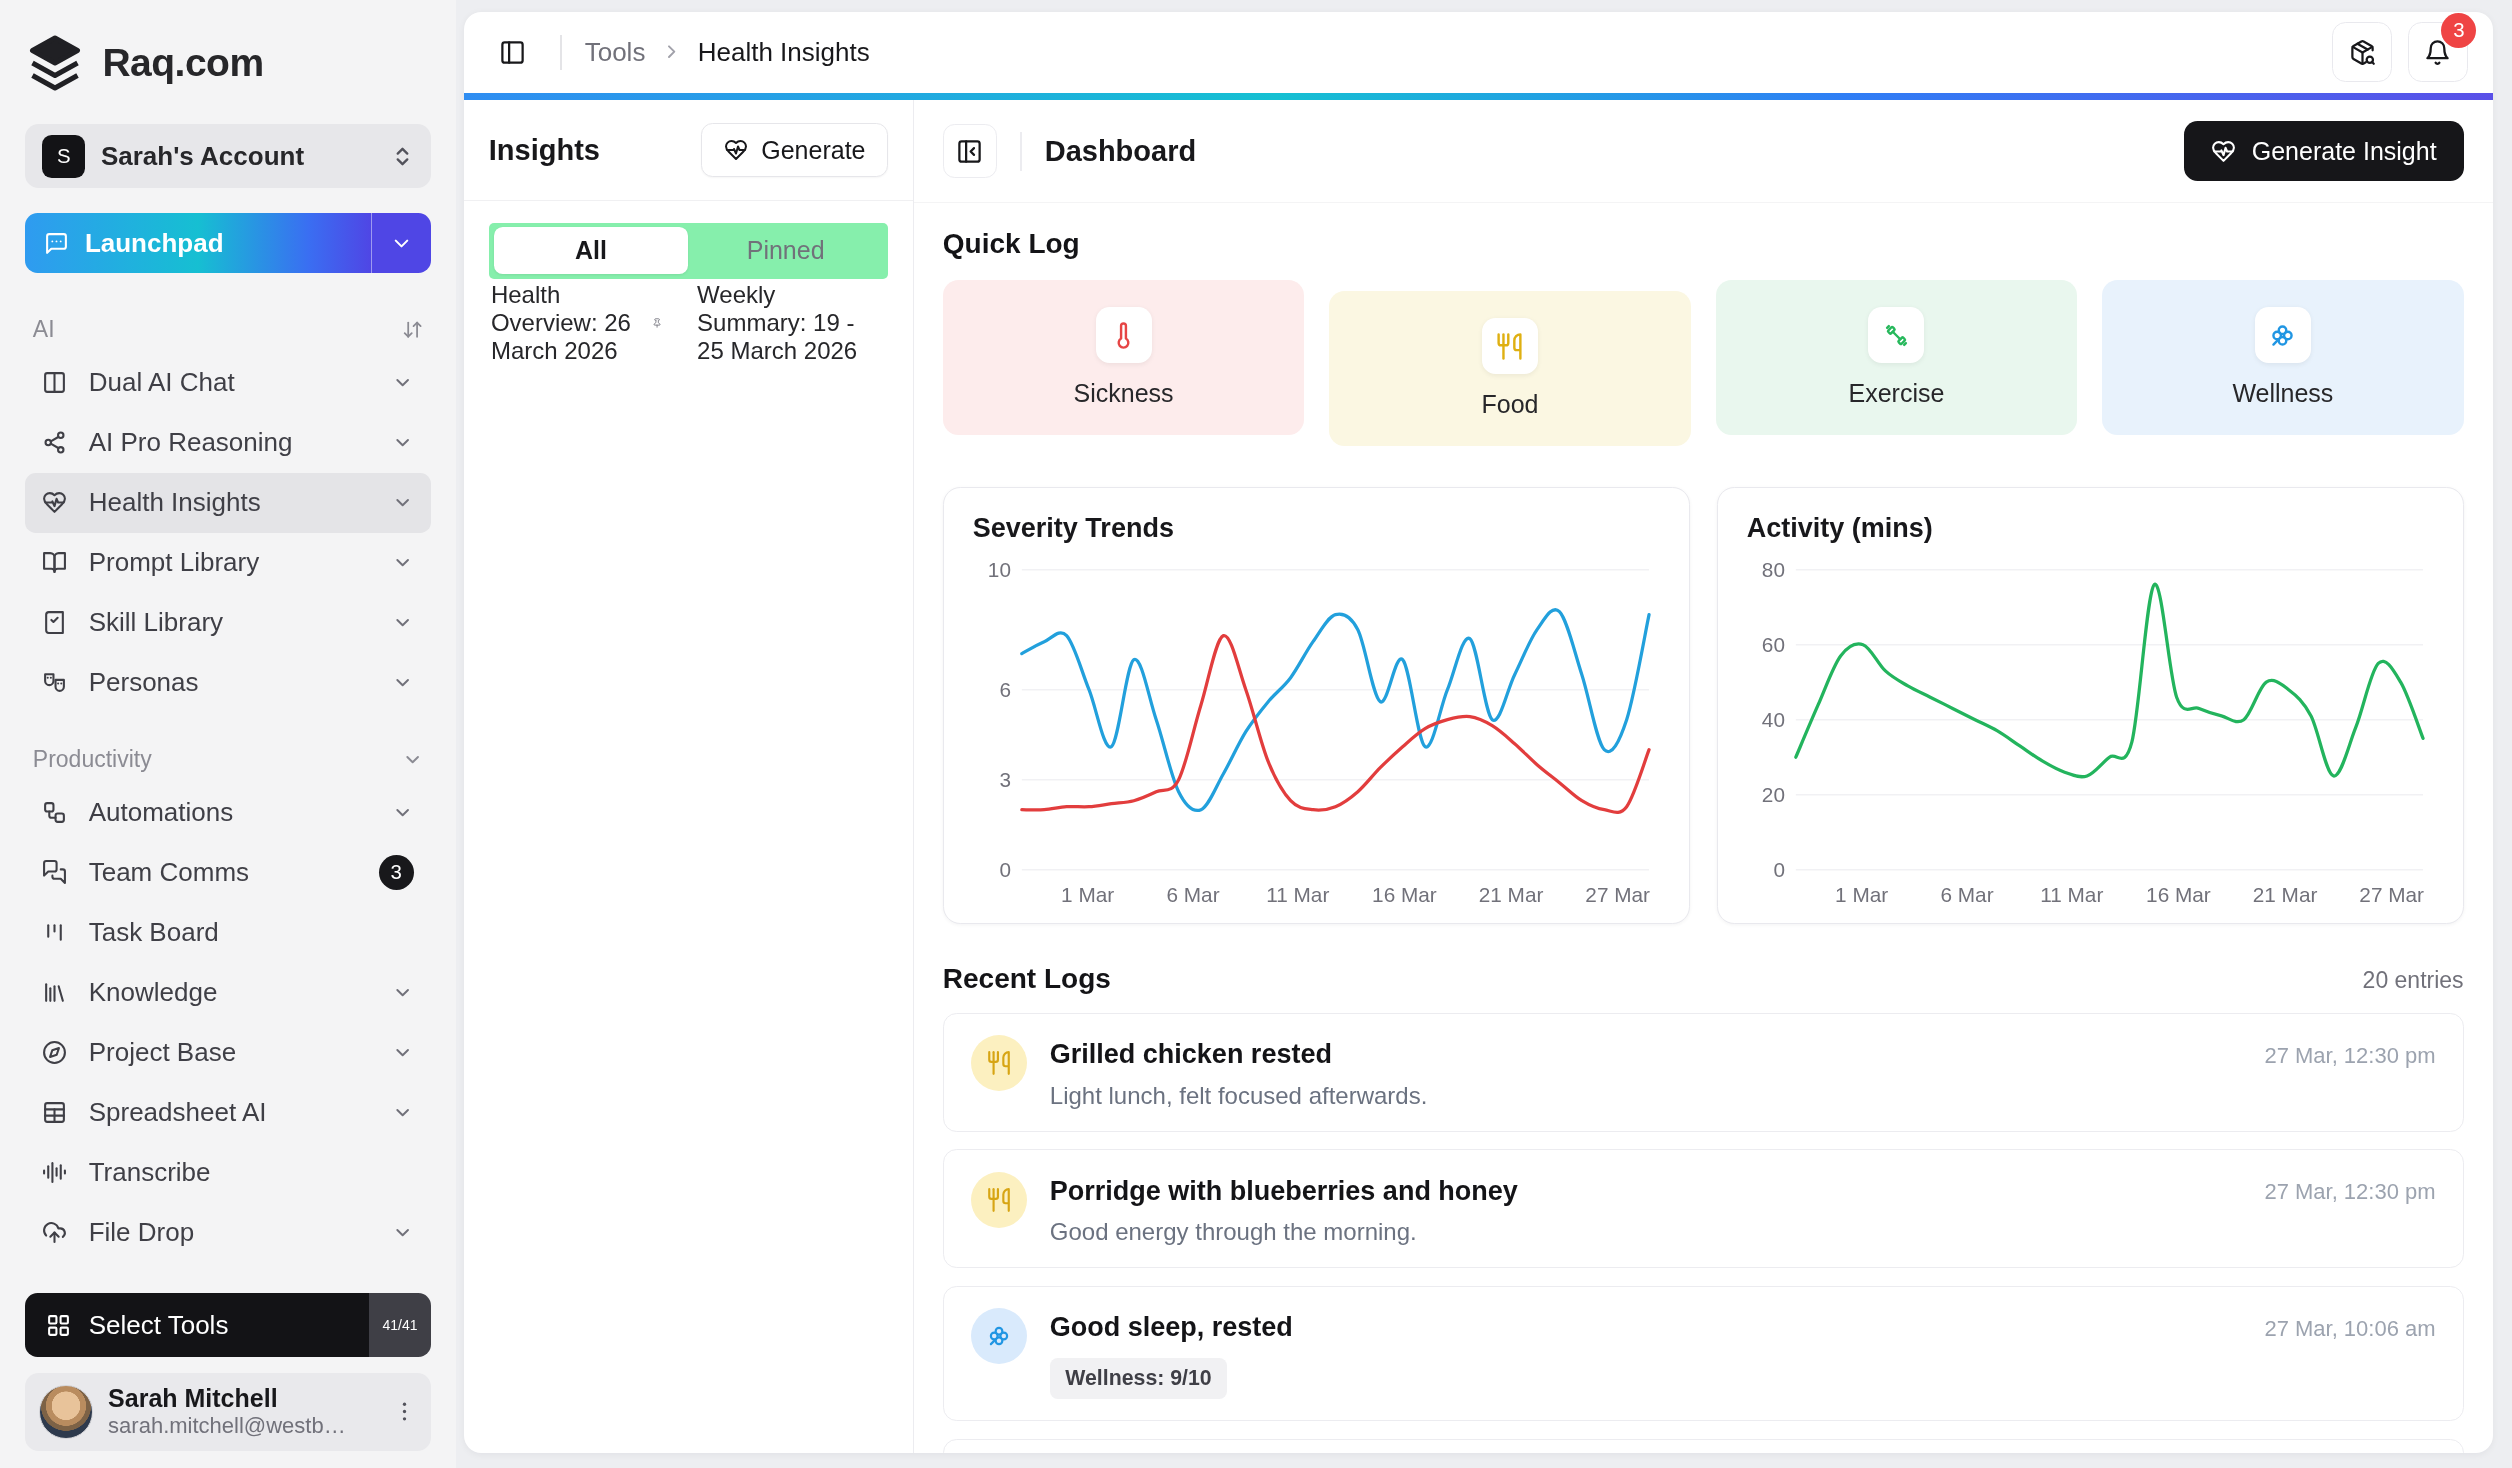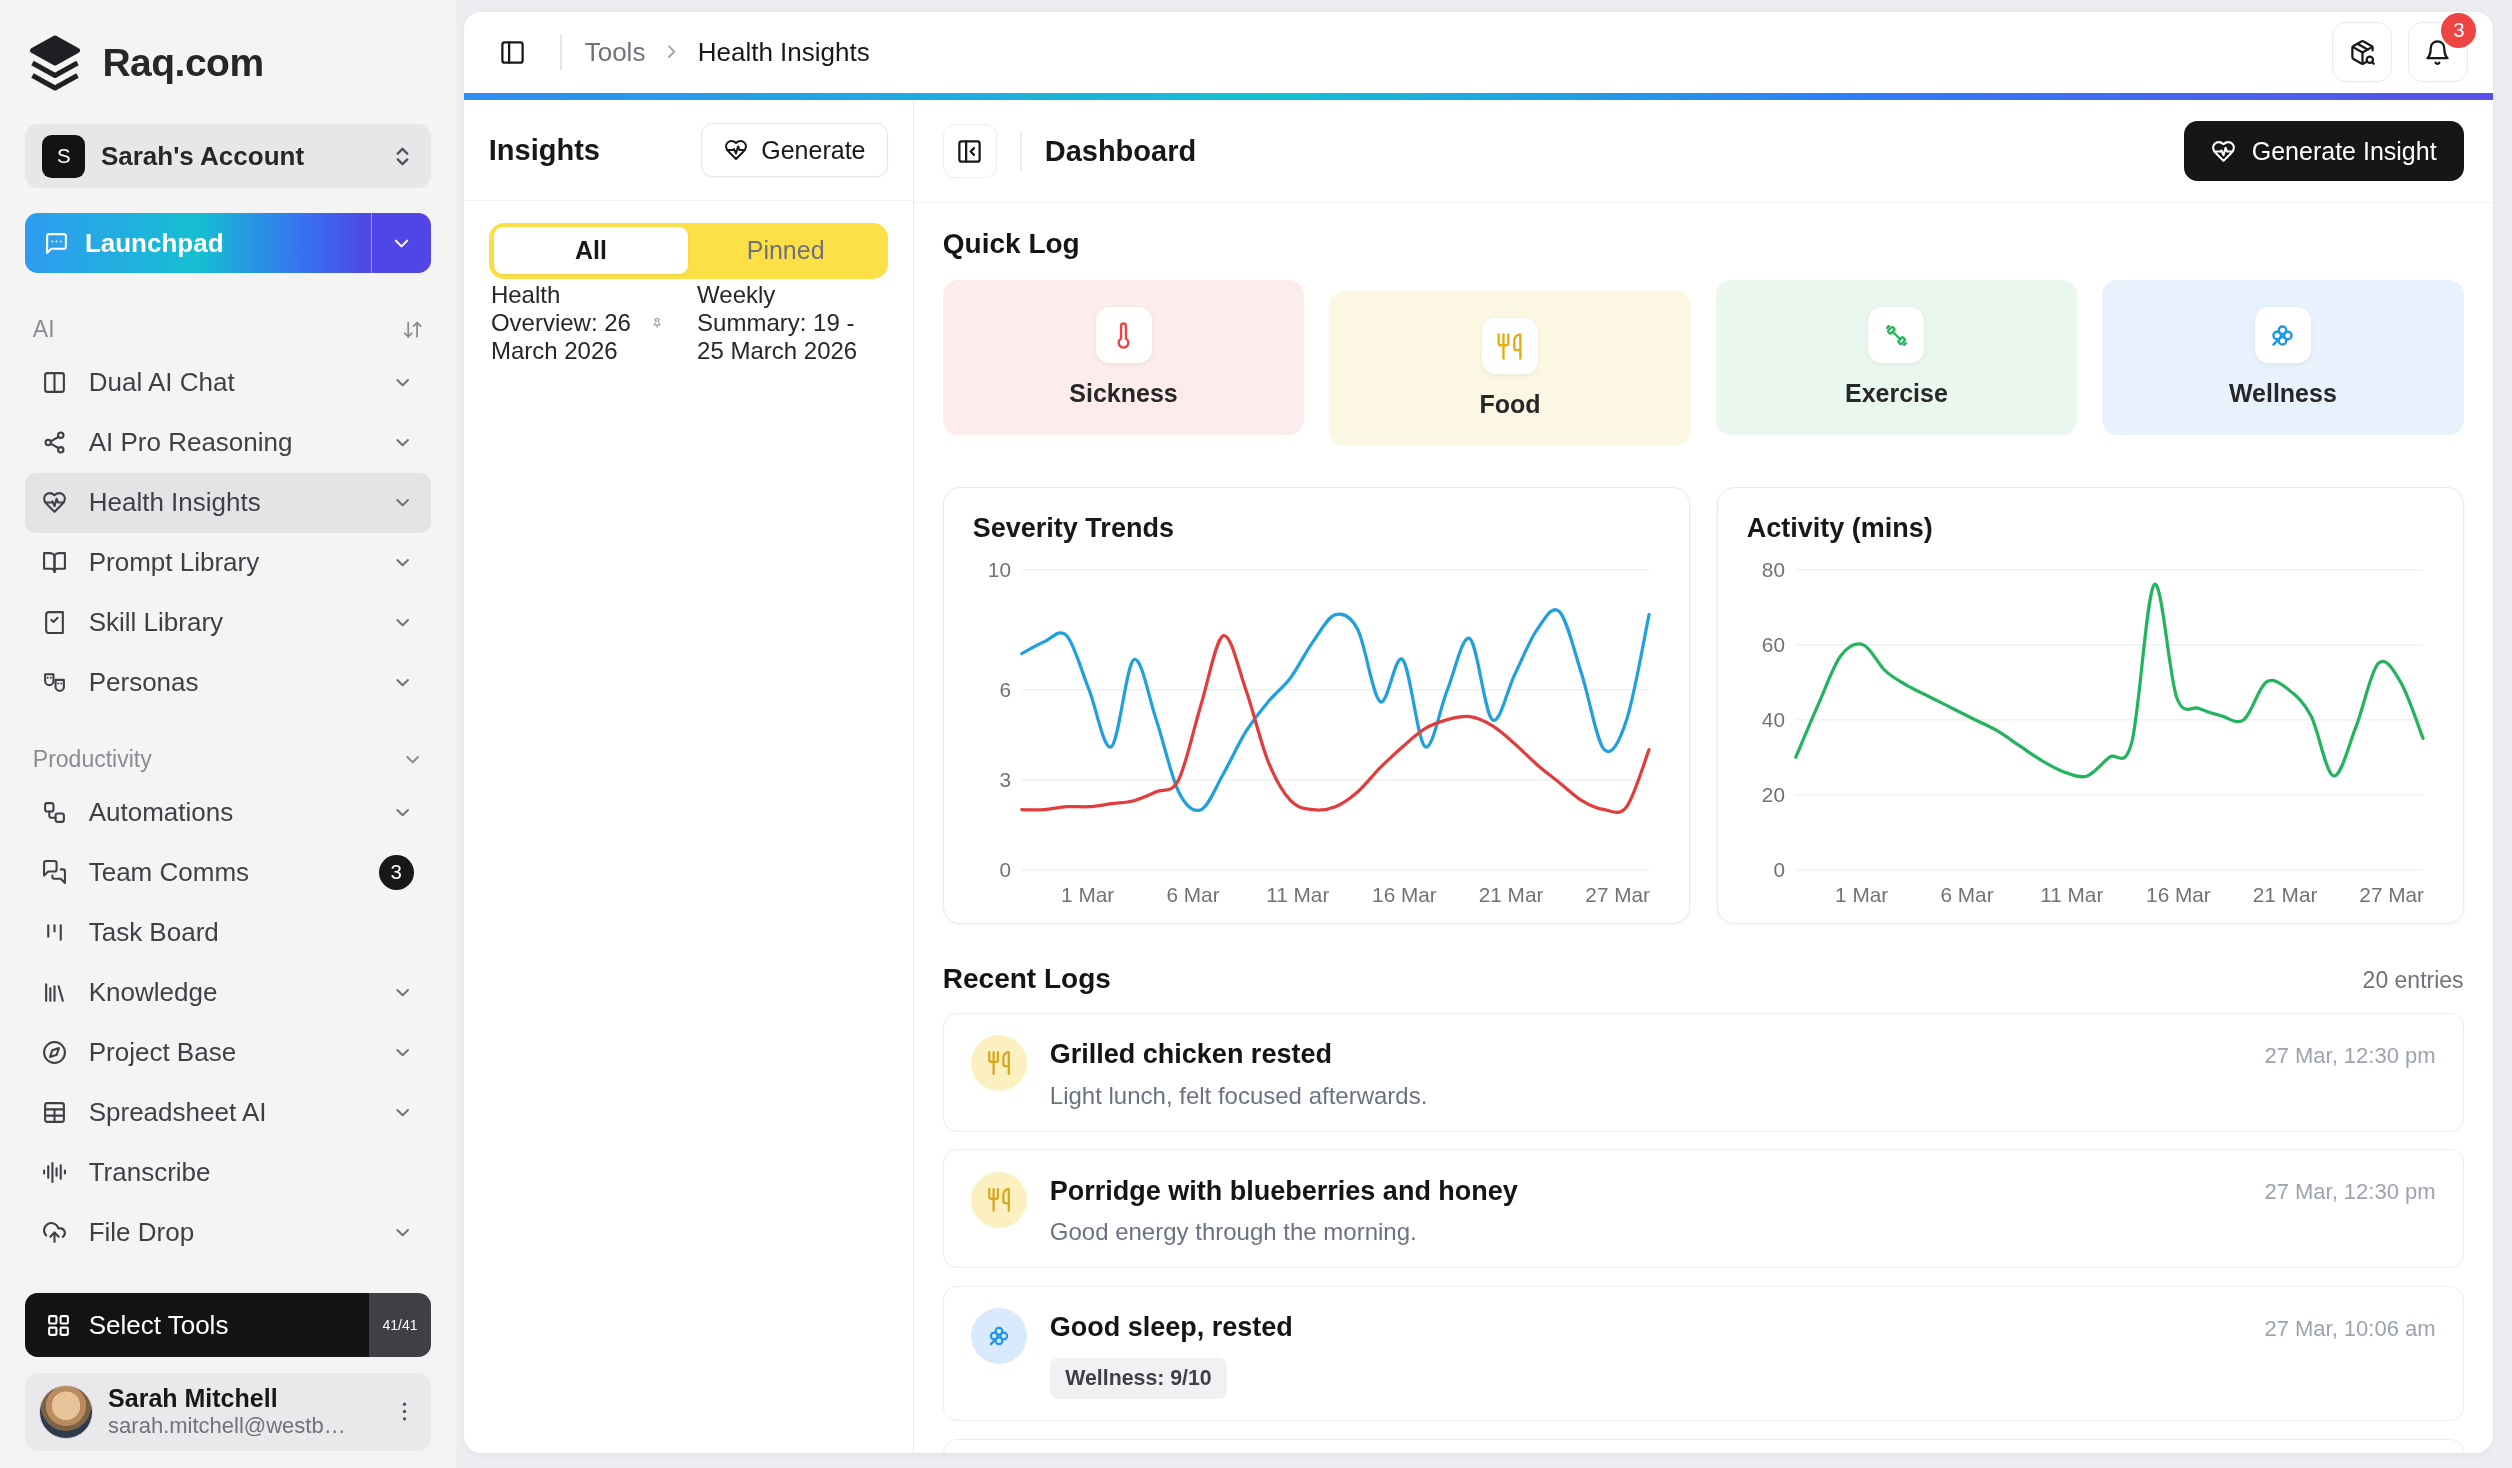--- a/index.html
+++ b/index.html
@@ -65,21 +65,21 @@
   .notif-badge { position:absolute; top:-9.7px; right:-9.7px; width:35px; height:35px; border-radius:50%; background:#ef4444; color:#fff; font-size:20.4px; display:flex; align-items:center; justify-content:center; }
   .accent-strip { height:7.8px; flex:0 0 auto; background:linear-gradient(90deg,#2f8df2 0%,#15c0d2 40%,#2f7ef5 68%,#5a50e8 100%); }
   .content { flex:1; display:flex; min-height:0; }
 
   
   .insights-panel { width:450px; flex:0 0 450px; border-right:1.9px solid #ececf0; display:flex; flex-direction:column; }
   .ip-header { display:flex; align-items:center; justify-content:space-between; padding:23px 25px; border-bottom:1.9px solid #f0f0f2; }
   .ip-title { font-size:29px; font-weight:700; }
   .btn-outline { display:flex; align-items:center; gap:13.6px; height:54px; padding:0 21.3px; border:1.9px solid #e6e6ea; border-radius:11.6px; background:#fff; font-size:25px; font-weight:500; color:#18181b; cursor:pointer; box-shadow:0 1px 1.9px rgba(0,0,0,.04); font-family:inherit; }
   .btn-outline .ic { width:24px; height:24px; }
-  .tabs { margin:21.3px 25px 0 25px; background:#fde047; border-radius:15px; padding:4.8px; display:flex; }
+  .tabs { margin:21.3px 25px 0 25px; background:#86efac; border-radius:5px; padding:4.8px; display:flex; }
   .tab { flex:1; height:47px; display:flex; align-items:center; justify-content:center; font-size:25px; font-weight:500; color:#71717a; border-radius:8.7px; cursor:pointer; }
   .tab.active { background:#fff; color:#18181b; font-weight:600; box-shadow:0 1px 2.9px rgba(0,0,0,.08); }
   .ip-list { padding:15.5px 11.6px; display:flex; flex-direction:row; gap:3.9px; }
   .ip-item { height:56px; border-radius:9.7px; display:flex; align-items:center; justify-content:space-between; padding:0 15.5px; cursor:pointer; }
   .ip-item-label { font-size:24px; color:#27272a; }
   .ip-item .ic { width:22px; height:22px; color:#71717a; }
 
   
   .dashboard { flex:1; display:flex; flex-direction:column; min-width:0; }
   .dash-header { height:103px; flex:0 0 auto; display:flex; align-items:center; padding:0 29px; border-bottom:1.9px solid #f4f4f5; }
@@ -92,21 +92,21 @@
   .dash-scroll { flex:1; overflow:hidden; padding:25px 29px 0 29px; }
   .sec-title { font-size:28px; font-weight:700; color:#141417; }
   .quick-grid { margin-top:19.4px; display:grid; grid-template-columns:repeat(4,1fr); gap:25px; }
   .ql-card { height:155px; border-radius:15.5px; display:flex; flex-direction:column; align-items:center; justify-content:center; gap:15.5px; cursor:pointer; }
   .ql-sickness { background:#fdecec; } .ql-sickness .ql-tile { color:#e64545; }
   .ql-food { background:#fbf7e2;margin-top:11px; } .ql-food .ql-tile { color:#dfb012; }
   .ql-exercise { background:#e9f7ee; } .ql-exercise .ql-tile { color:#27b85c; }
   .ql-wellness { background:#e8f2fc; } .ql-wellness .ql-tile { color:#2196e3; }
   .ql-tile { width:56px; height:56px; background:#fff; border-radius:13.6px; display:flex; align-items:center; justify-content:center; box-shadow:0 1.9px 5.8px rgba(0,0,0,.06); }
   .ql-tile .ic { width:29px; height:29px; }
-  .ql-label { font-size:25px; font-weight:700; color:#27272a; }
+  .ql-label { font-size:25px; font-weight:400; color:#27272a; }
   .charts { margin-top:41px; display:grid; grid-template-columns:1fr 1fr; gap:27px; }
   .chart-card { border:1.9px solid #e9e9ee; border-radius:17.4px; background:#fff; box-shadow:0 1px 3.9px rgba(16,24,40,.05); padding:25px 29px 13.6px 29px; }
   .chart-title { font-size:27px; font-weight:700; margin-bottom:13.6px; }
   .chart-svg { width:100%; height:auto; display:block; }
   .recent-head { margin-top:39px; display:flex; align-items:baseline; justify-content:space-between; }
   .entries { font-size:23px; color:#71717a; }
   .log-list { margin-top:17.4px; display:flex; flex-direction:column; gap:17.4px; }
   .log-card { border:1.9px solid #ececf0; border-radius:13.6px; padding:21.3px 27px; display:flex; gap:23px; align-items:flex-start; background:#fff; }
   .log-ic-wrap { width:56px; height:56px; border-radius:50%; display:flex; align-items:center; justify-content:center; flex:0 0 auto; }
   .log-ic-wrap .ic { width:26px; height:26px; }

